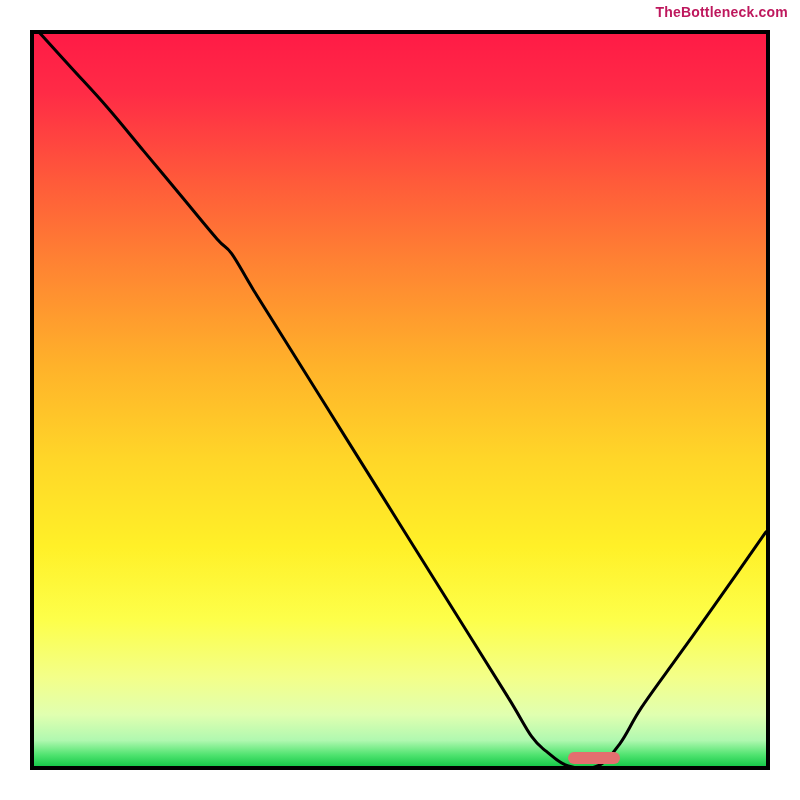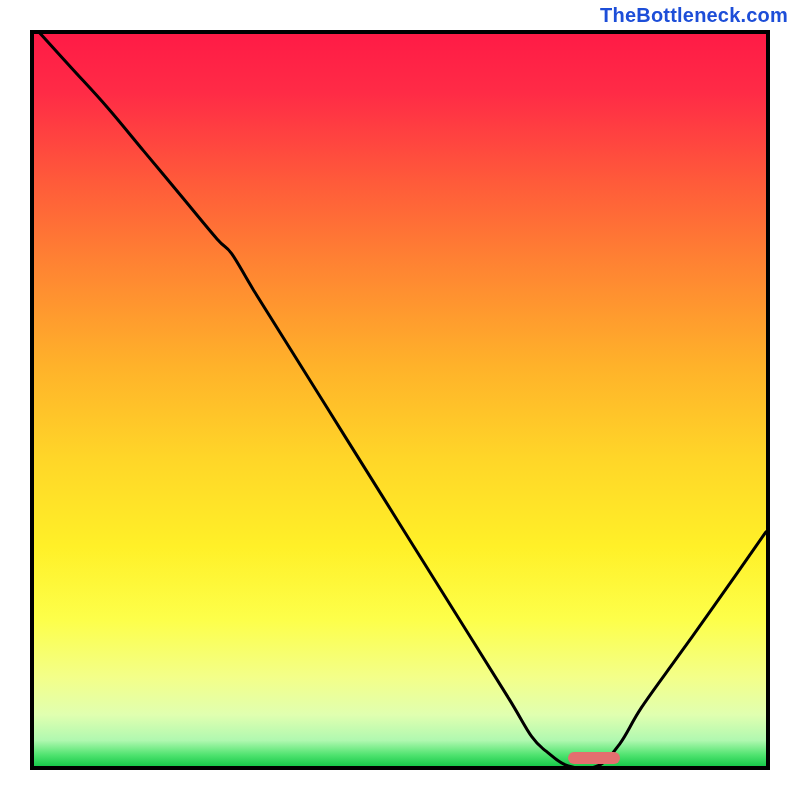--- a/index.html
+++ b/index.html
@@ -7,23 +7,23 @@
     padding: 0;
     width: 800px;
     height: 800px;
     background: #ffffff;
     font-family: Arial, Helvetica, sans-serif;
   }
   .watermark {
     position: absolute;
     top: 4px;
     right: 12px;
-    font-size: 20px;
+    font-size: 14px;
     font-weight: 600;
-    color: #1d4ed8;
+    color: #be185d;
     letter-spacing: 0.2px;
     z-index: 10;
   }
   .chart {
     position: absolute;
     top: 30px;
     left: 30px;
     width: 740px;
     height: 740px;
     border: 4px solid #000;

